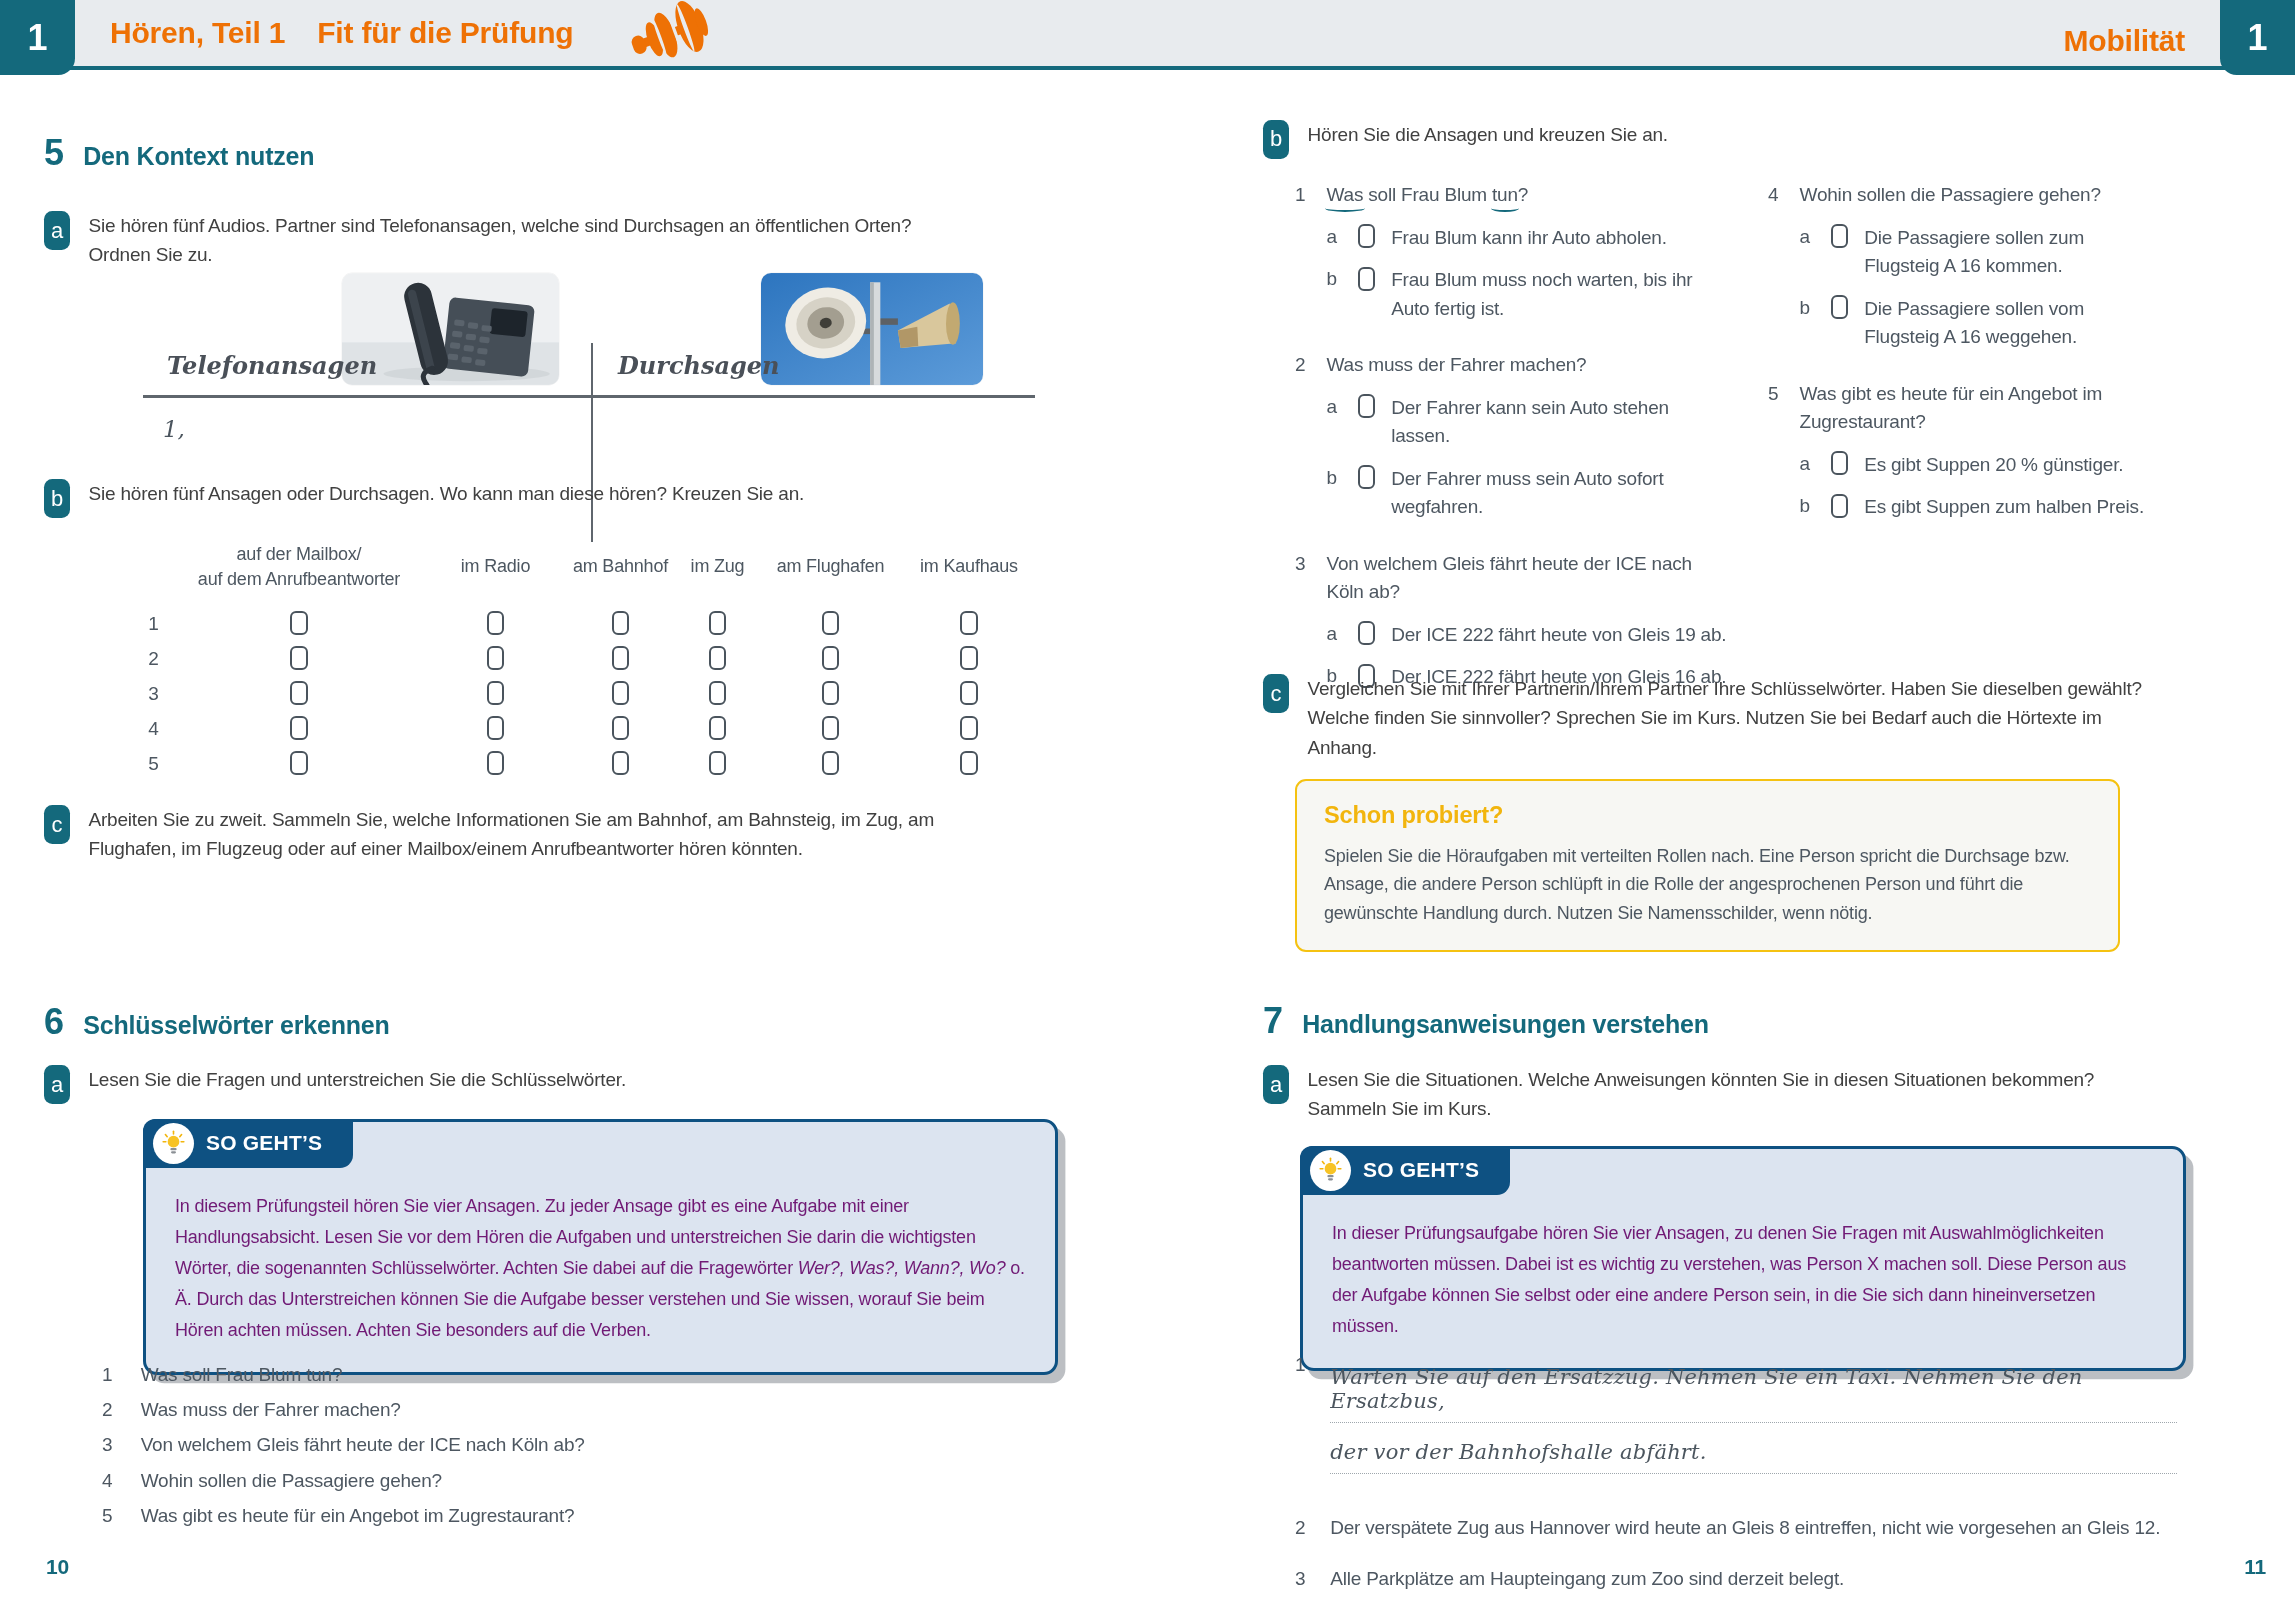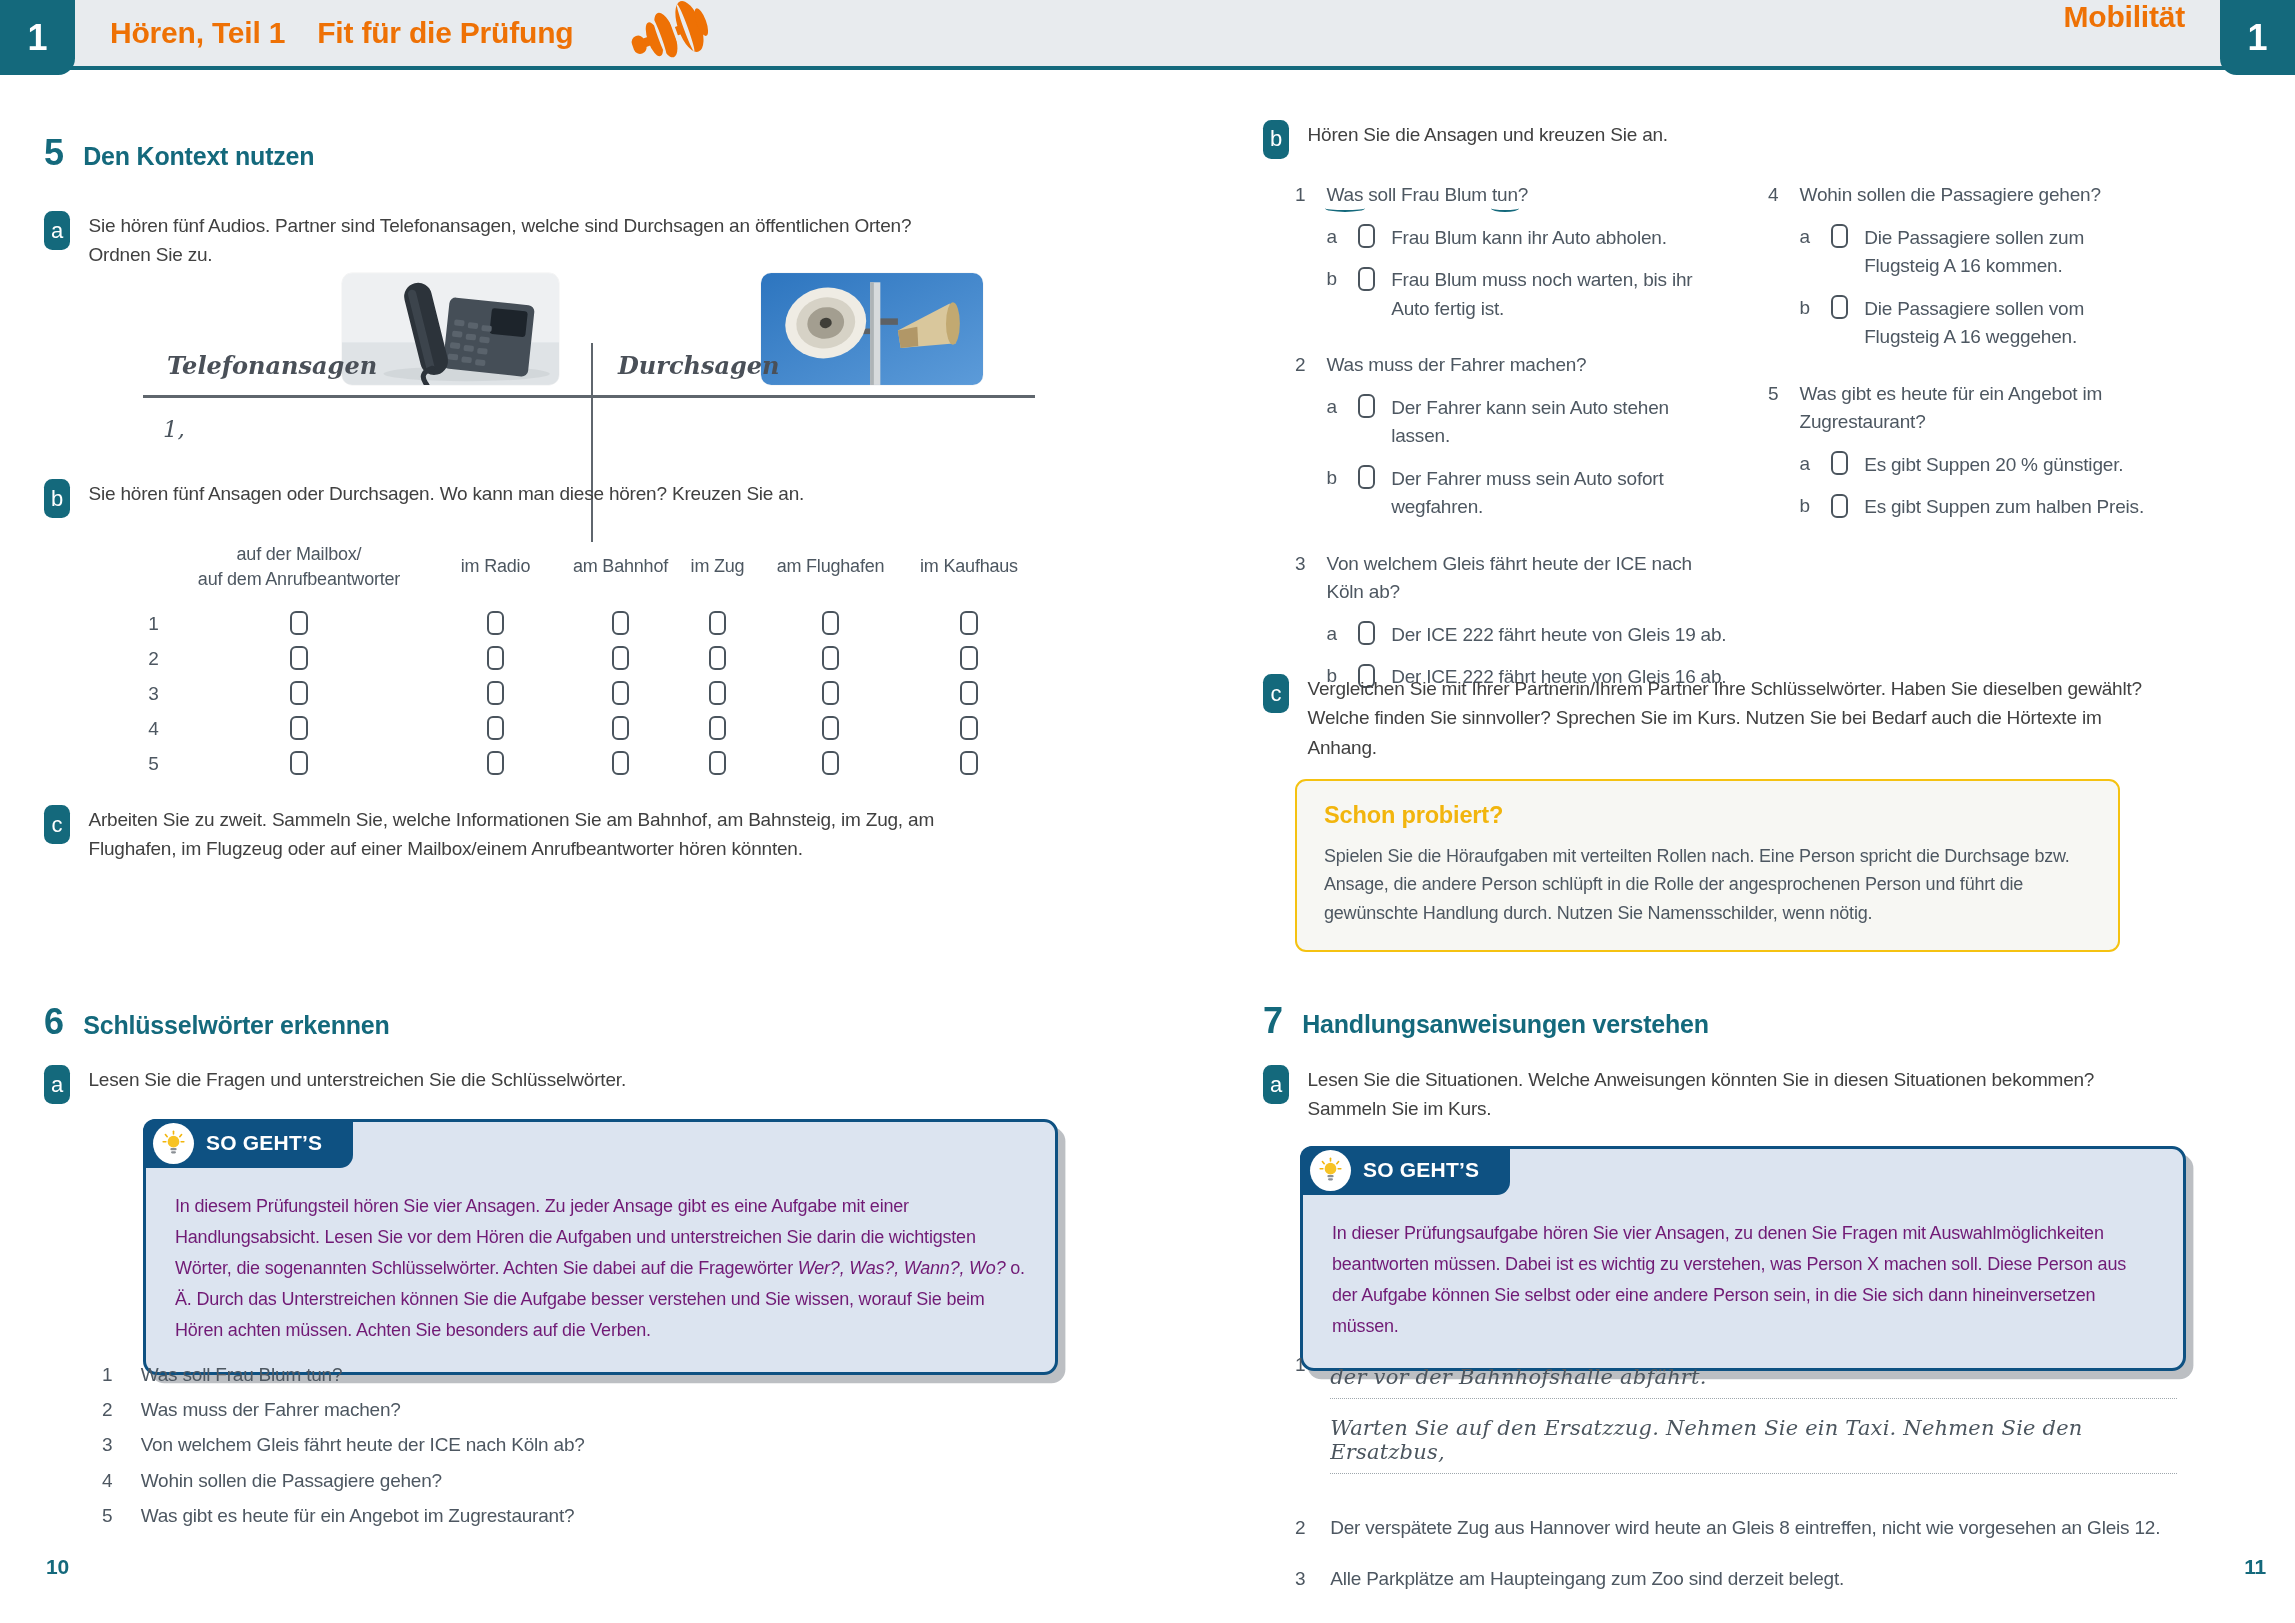--- a/index.html
+++ b/index.html
@@ -9,21 +9,21 @@
   
   .header{position:absolute;top:0;left:0;width:100%;height:76px;}
   .header .band{position:absolute;top:0;left:0;right:0;height:66px;background:#e8ebee;}
   .header .rule{position:absolute;top:66px;left:0;right:0;height:4.2px;background:#14697c;}
   .unit-tab{position:absolute;top:0;width:75px;height:75px;background:#14697c;color:#fff;
             display:flex;align-items:center;justify-content:center;font-size:36px;font-weight:bold;z-index:3;}
   .unit-tab.left{left:0;border-radius:0 0 16.7px 0;}
   .unit-tab.right{right:0;border-radius:0 0 0 16.7px;}
   .header-title{position:absolute;left:110px;top:0;height:66px;display:flex;align-items:center;gap:32px;
                 color:#ee7105;font-weight:bold;font-size:30px;z-index:2;}
-  .header-topic{position:absolute;right:110px;top:0;height:58px;display:flex;align-items:flex-start;
+  .header-topic{position:absolute;right:110px;top:0;height:58px;display:flex;align-items:flex-end;
                 color:#ee7105;font-weight:bold;font-size:30px;z-index:2;}
   .dumbbell{margin-left:21px;width:88px;height:69px;}
 
   
   .page{position:absolute;top:116px;}
   .page-left{left:44px;width:1025px;height:1458px;}
   .page-right{left:1263px;width:1004px;height:1458px;}
   .abs{position:absolute;}
 
   
@@ -528,22 +528,22 @@
         <span>SO GEHT’S</span>
       </div>
       <div class="sg-text" id="sogehts2-text"><span>In dieser Prüfungsaufgabe hören Sie vier Ansagen, zu denen Sie Fragen mit Auswahlmöglichkeiten beantworten müssen. Dabei ist es wichtig zu verstehen, was Person X machen soll. Diese Person aus der Aufgabe können Sie selbst oder eine andere Person sein, in die Sie sich dann hineinversetzen müssen.</span></div>
     </div>
 
     <div class="abs pr-situations" id="situations">
         <div class="sit">
           <div class="sit-num">1</div>
           <div class="sit-body">
             <div class="answers">
+              <div class="ans-line hand">Warten Sie auf den Ersatzzug. Nehmen Sie ein Taxi. Nehmen Sie den Ersatzbus,</div>
               <div class="ans-line hand">der vor der Bahnhofshalle abfährt.</div>
-              <div class="ans-line hand">Warten Sie auf den Ersatzzug. Nehmen Sie ein Taxi. Nehmen Sie den Ersatzbus,</div>
             </div>
           </div>
         </div>
         <div class="sit">
           <div class="sit-num">2</div>
           <div class="sit-body">
             <div class="sit-text">Der verspätete Zug aus Hannover wird heute an Gleis 8 eintreffen, nicht wie vorgesehen an Gleis 12.</div>
           </div>
         </div>
         <div class="sit">

